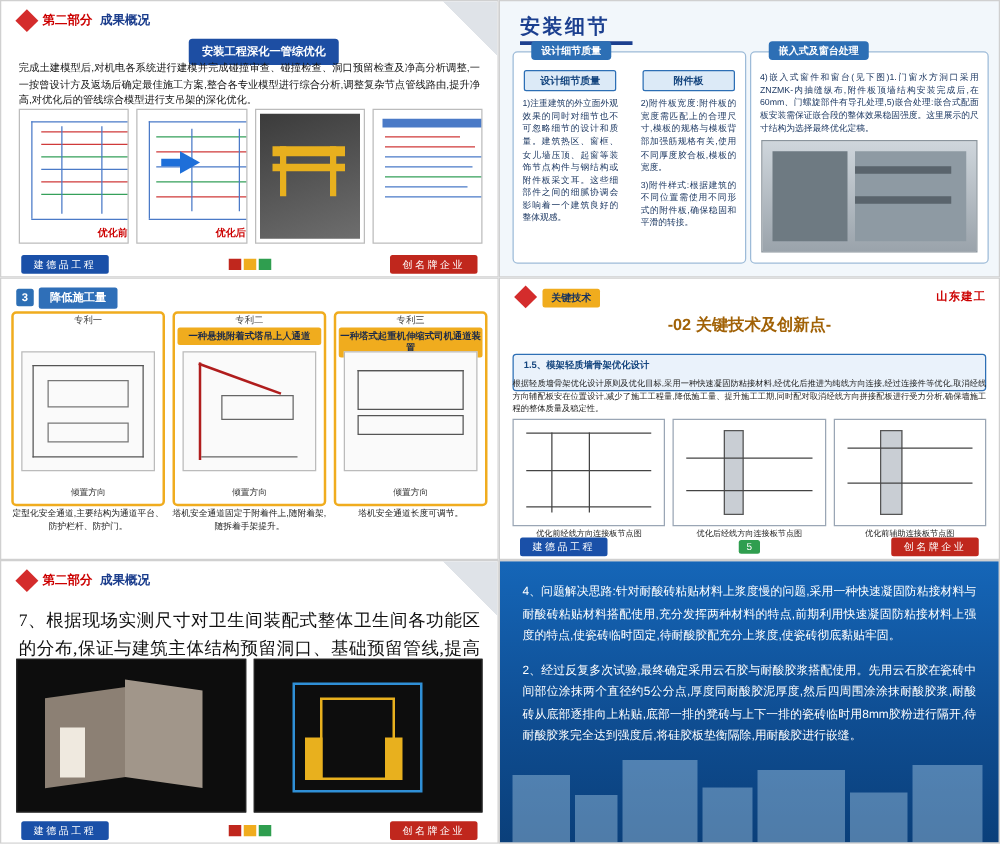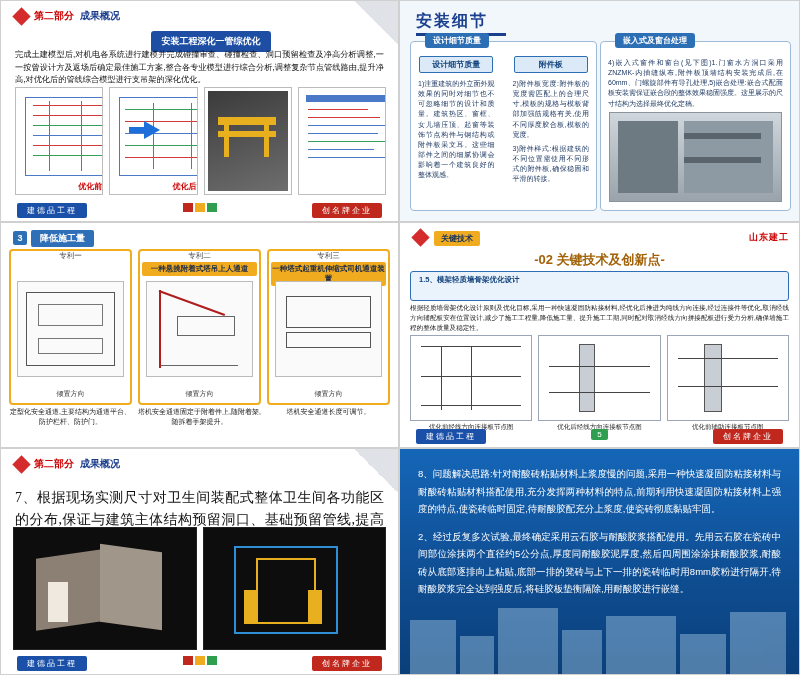--- a/index.html
+++ b/index.html
@@ -5,21 +5,21 @@
   html,body{margin:0;padding:0;background:#e8e8e8;}
   body{width:800px;height:675px;font-family:"Liberation Sans","DejaVu Sans",sans-serif;overflow:hidden;}
   .grid{display:grid;grid-template-columns:399px 401px;grid-template-rows:222px 226px 227px;width:800px;height:675px;gap:0;}
   .slide{position:relative;overflow:hidden;background:#fff;border:1px solid #d0d0d0;box-sizing:border-box;}
 
   
   .diamond{width:13px;height:13px;background:#d42c2c;transform:rotate(45deg);display:inline-block;}
   .hdr-bar{position:absolute;left:14px;top:8px;display:flex;align-items:center;gap:6px;}
   .hdr-txt{font-size:10px;font-weight:bold;color:#1a3c8c;}
   .hdr-red{font-size:10px;font-weight:bold;color:#c00;}
-  .footer{position:absolute;left:0;right:0;bottom:2px;height:16px;display:flex;align-items:flex-start;justify-content:space-between;padding:0 16px;box-sizing:border-box;}
+  .footer{position:absolute;left:0;right:0;bottom:2px;height:16px;display:flex;align-items:center;justify-content:space-between;padding:0 16px;box-sizing:border-box;}
   .ftag{background:#1a50a8;color:#fff;font-size:8px;padding:2px 10px;border-radius:2px;letter-spacing:2px;}
   .ftag.red{background:#c0271d;}
   .fmid{display:flex;gap:2px;}
   .fmid i{width:10px;height:9px;display:block;}
 
   
   .s1-title{position:absolute;left:150px;top:30px;width:120px;text-align:center;background:#1d4ea3;color:#fff;font-size:9px;font-weight:bold;padding:4px 0;border-radius:3px;}
   .s1-para{position:absolute;left:14px;top:48px;right:14px;font-size:8.2px;line-height:1.55;color:#111;text-align:justify;}
   .s1-panelwrap{position:absolute;left:14px;top:86px;right:12px;bottom:26px;display:flex;gap:6px;}
   .s1-panel{flex:1;border:1px solid #bcbcbc;background:#fff;position:relative;overflow:hidden;}
@@ -55,21 +55,21 @@
   .s3-ct{position:absolute;left:2px;right:2px;top:11px;background:#f0ac1e;color:#1b2a4a;font-size:7.5px;font-weight:bold;text-align:center;padding:2px 0;border-radius:2px;}
   .s3-fig{position:absolute;left:6px;right:6px;top:30px;bottom:26px;border:1px solid #bbb;background:#fafafa;overflow:hidden;}
   .s3-cb{position:absolute;left:0;right:0;bottom:4px;text-align:center;font-size:7px;color:#333;}
   .s3-notes{position:absolute;left:8px;right:8px;bottom:20px;display:flex;gap:6px;}
   .s3-note{flex:1;text-align:center;font-size:7px;line-height:1.4;color:#222;}
 
   
   .s4-ttl{position:absolute;left:0;right:0;top:28px;text-align:center;font-size:13px;font-weight:bold;color:#a16207;}
   .s4-brand{position:absolute;right:10px;top:8px;font-size:9px;color:#c00;font-weight:bold;letter-spacing:1px;}
   .s4-badge{position:absolute;left:34px;top:8px;background:#f0ac1e;color:#14315f;font-size:8px;font-weight:bold;padding:2px 7px;border-radius:2px;}
-  .s4-box{position:absolute;left:10px;right:10px;top:48px;height:28px;border:1px solid #2d6fb5;border-radius:3px;background:#eaf2fb;padding-left:38px;}
+  .s4-box{position:absolute;left:10px;right:10px;top:60px;height:28px;border:1px solid #2d6fb5;border-radius:3px;background:#eaf2fb;padding-left:38px;}
   .s4-boxh{position:absolute;left:8px;top:3px;font-size:7.5px;font-weight:bold;color:#14457e;}
   .s4-p{position:absolute;left:10px;right:10px;top:80px;font-size:6.6px;line-height:1.5;color:#222;text-align:justify;}
   .s4-figs{position:absolute;left:10px;right:10px;top:112px;height:86px;display:flex;gap:6px;}
   .s4-fig{flex:1;border:1px solid #9aa6b5;background:#fff;position:relative;overflow:hidden;}
   .s4-caps{position:absolute;left:10px;right:10px;top:200px;display:flex;gap:6px;}
   .s4-cap{flex:1;text-align:center;font-size:6.5px;color:#222;}
 
   
   .s5-para{position:absolute;left:14px;top:38px;right:14px;font-size:14px;line-height:1.55;color:#111;text-align:justify;font-family:Liberation Serif, serif;}
   .s5-imgs{position:absolute;left:12px;right:12px;top:78px;bottom:24px;display:flex;gap:6px;}
@@ -319,21 +319,21 @@
           <i style="background:#c0271d"></i>
           <i style="background:#f0ac1e"></i>
           <i style="background:#2f9e4f"></i>
         </span>
       <span class="ftag red">创名牌企业</span>
     </div>
   </div>
 
   <div class="slide s6">
     <div class="s6-txt">
-      <div>8、问题解决思路:针对耐酸砖粘贴材料上浆度慢的问题,采用一种快速凝固防粘接材料与耐酸砖粘贴材料搭配使用,充分发挥两种材料的特点,前期利用快速凝固防粘接材料上强度的特点,使瓷砖临时固定,待耐酸胶配充分上浆度,使瓷砖彻底黏贴牢固。</div>
+      <div>4、问题解决思路:针对耐酸砖粘贴材料上浆度慢的问题,采用一种快速凝固防粘接材料与耐酸砖粘贴材料搭配使用,充分发挥两种材料的特点,前期利用快速凝固防粘接材料上强度的特点,使瓷砖临时固定,待耐酸胶配充分上浆度,使瓷砖彻底黏贴牢固。</div>
       <div class="s6-p2">2、经过反复多次试验,最终确定采用云石胶与耐酸胶浆搭配使用。先用云石胶在瓷砖中间部位涂抹两个直径约5公分点,厚度同耐酸胶泥厚度,然后四周围涂涂抹耐酸胶浆,耐酸砖从底部逐排向上粘贴,底部一排的凳砖与上下一排的瓷砖临时用8mm胶粉进行隔开,待耐酸胶浆完全达到强度后,将硅胶板垫衡隔除,用耐酸胶进行嵌缝。</div>
     </div>
     <div class="s6-city">
       <div class="bldg" style="left:10px;width:46px;height:54px;"></div>
       <div class="bldg" style="left:60px;width:34px;height:38px;"></div>
       <div class="bldg" style="left:98px;width:60px;height:66px;"></div>
       <div class="bldg" style="left:162px;width:40px;height:44px;"></div>
       <div class="bldg" style="left:206px;width:70px;height:58px;"></div>
       <div class="bldg" style="left:280px;width:46px;height:40px;"></div>
       <div class="bldg" style="left:330px;width:56px;height:62px;"></div>

